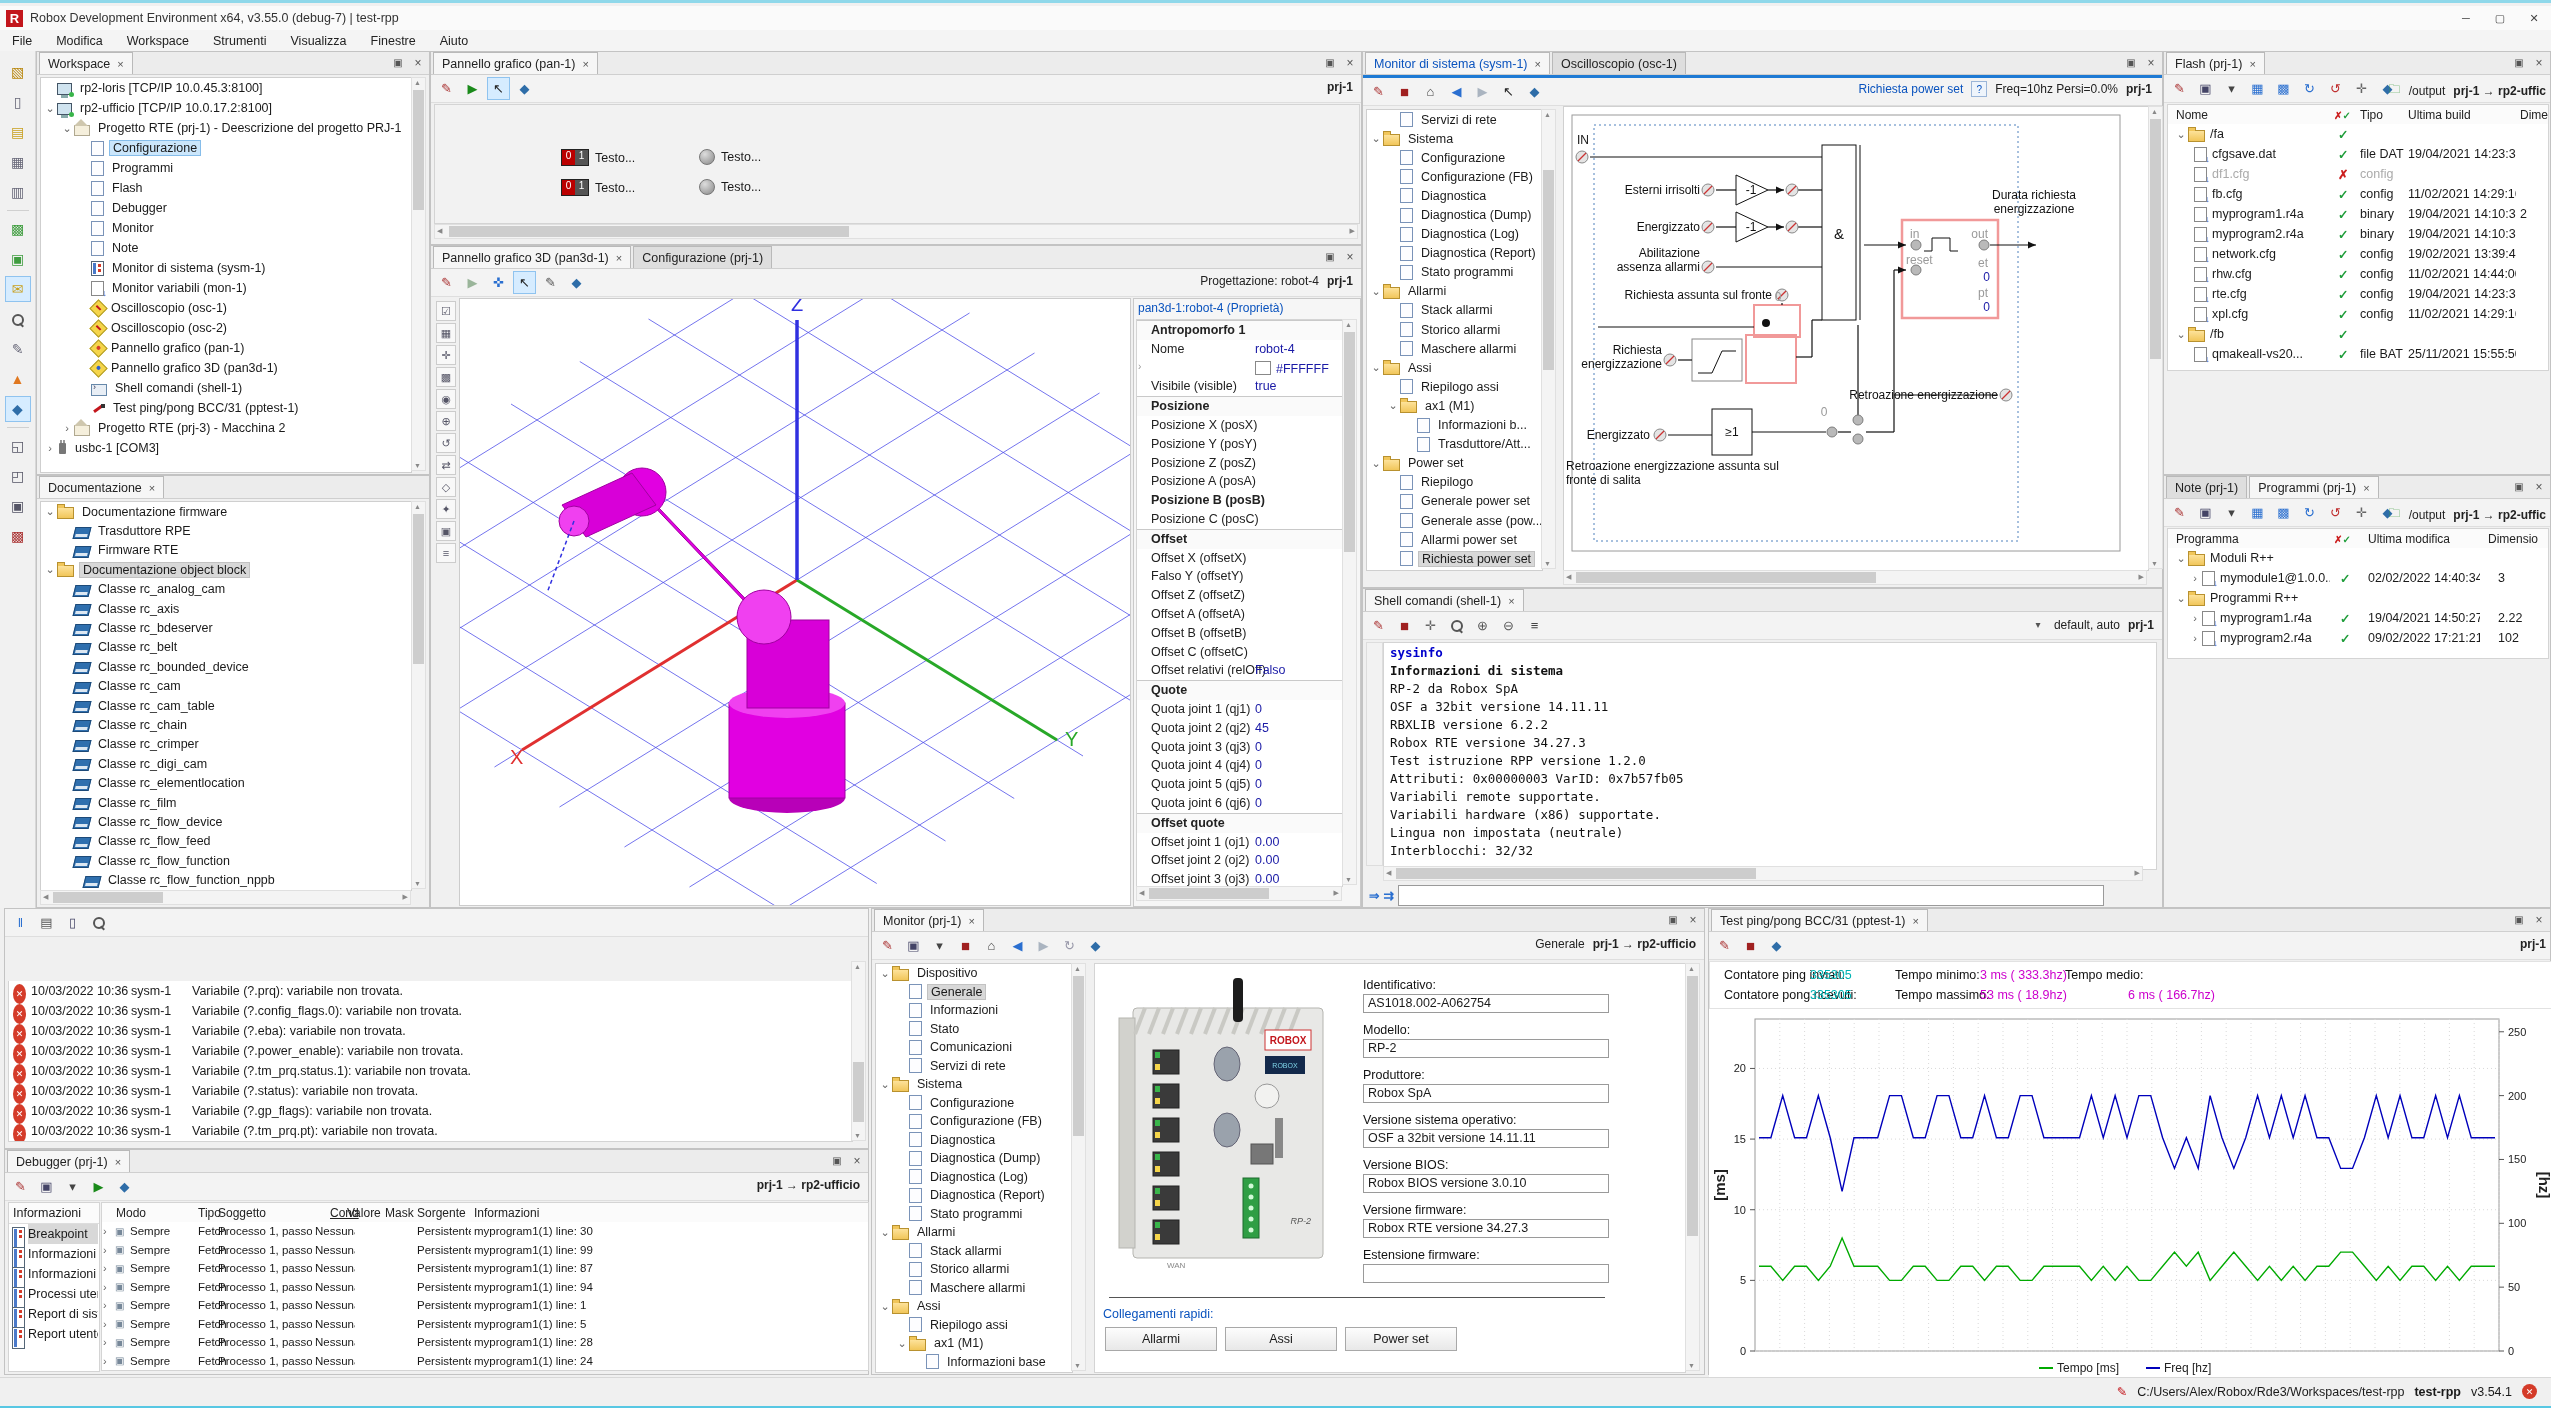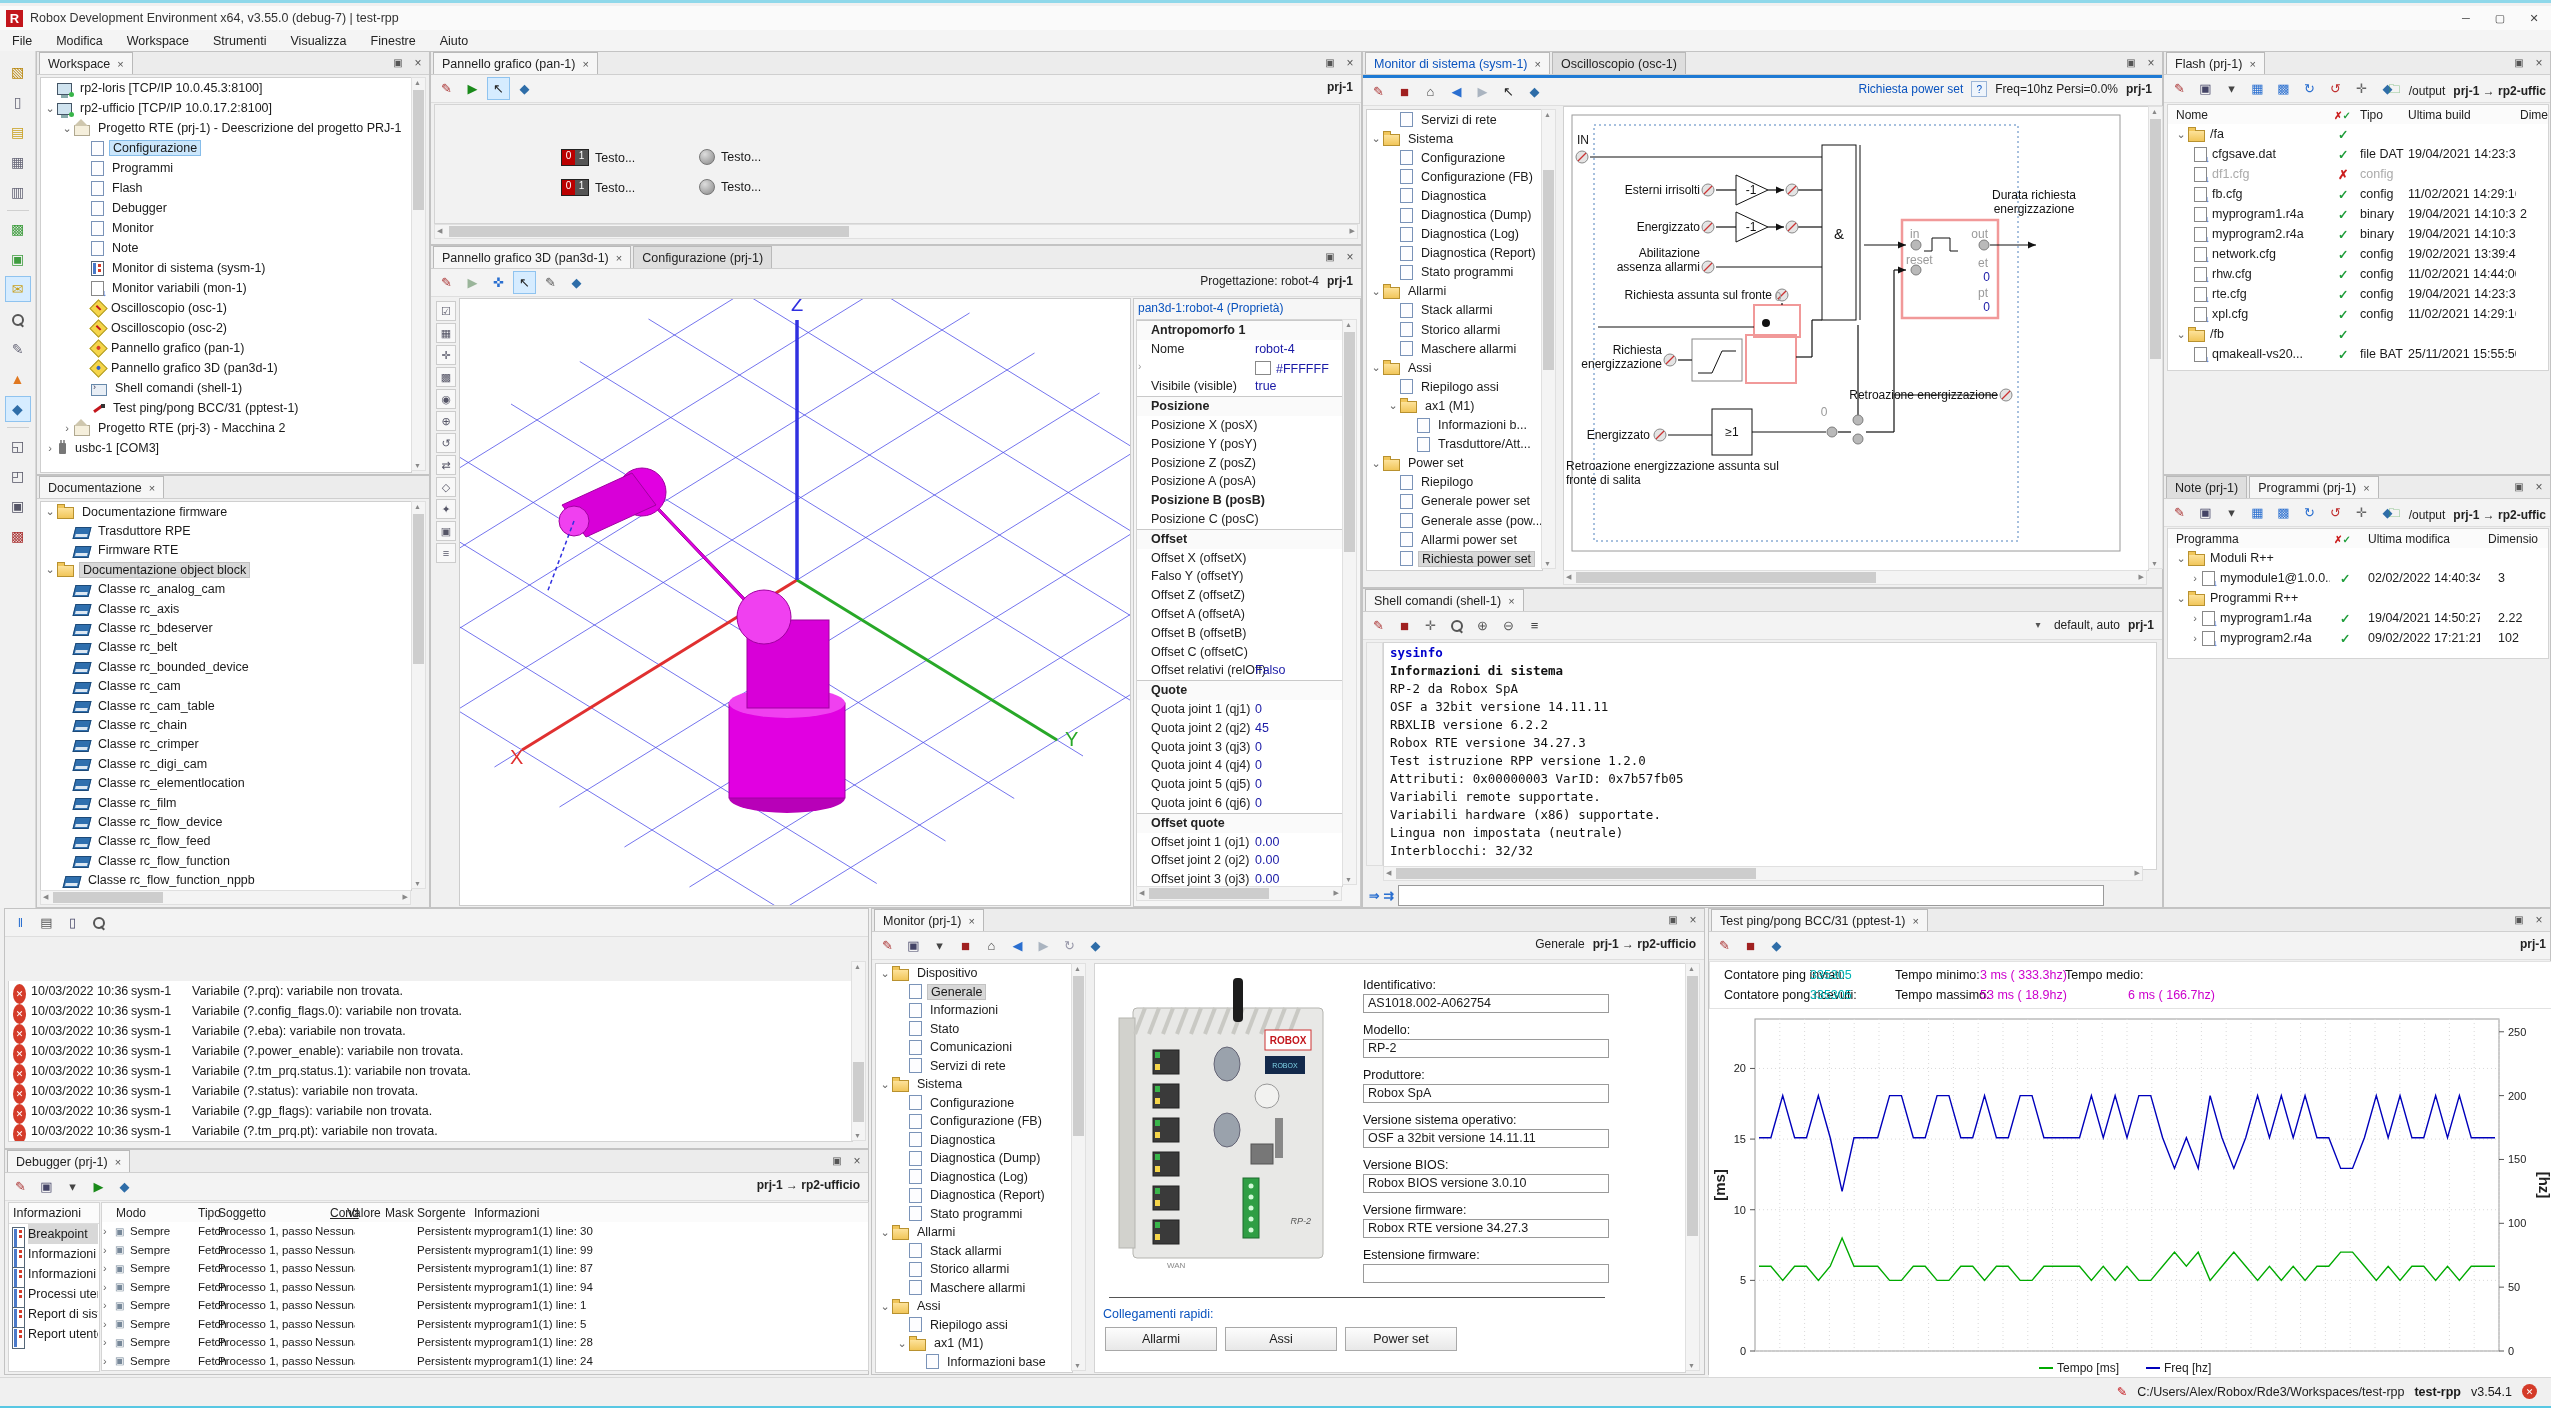--- a/index.html
+++ b/index.html
@@ -371,21 +371,21 @@
         <div class="trow" style="height: 19.4px; padding-left: 19px;">
           <span class="ar"></span>
           <span class="ic ic-book"></span>
           <span class="tlabel">Classe rc_flow_feed</span>
         </div>
         <div class="trow" style="height: 19.4px; padding-left: 19px;">
           <span class="ar"></span>
           <span class="ic ic-book"></span>
           <span class="tlabel">Classe rc_flow_function</span>
         </div>
-        <div class="trow" style="height: 19.4px; padding-left: 9px;">
+        <div class="trow" style="height: 19.4px; padding-left: 29px;">
           <span class="ar"></span>
           <span class="ic ic-book"></span>
           <span class="tlabel">Classe rc_flow_function_nppb</span>
         </div>
       </div>
     <div class="sbv" style="left:374px;top:25px;height:388px">
         <div class="thumb" style="top:12px;height:150px"></div>
       </div>
     <div class="sbh" style="left:3px;top:414px;width:371px">
         <div class="thumb" style="left:12px;width:110px"></div>

